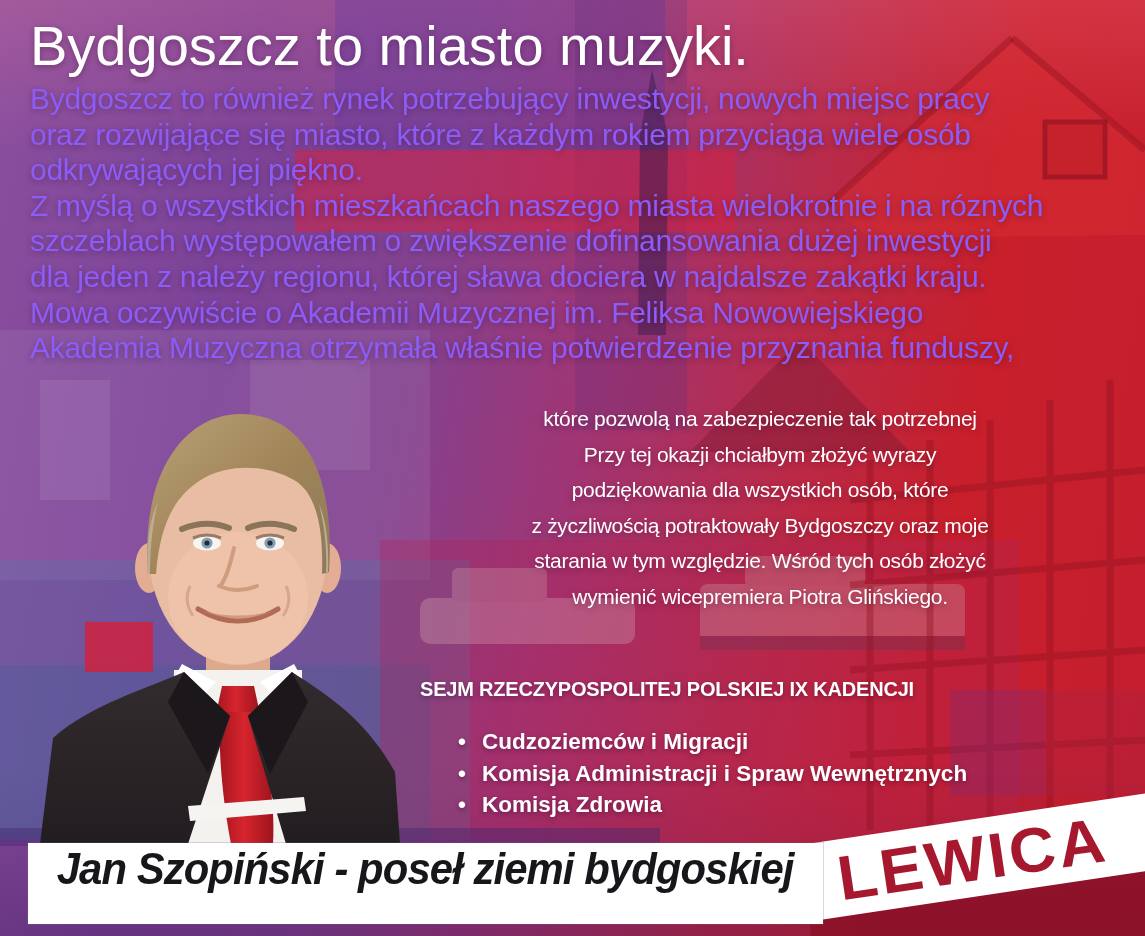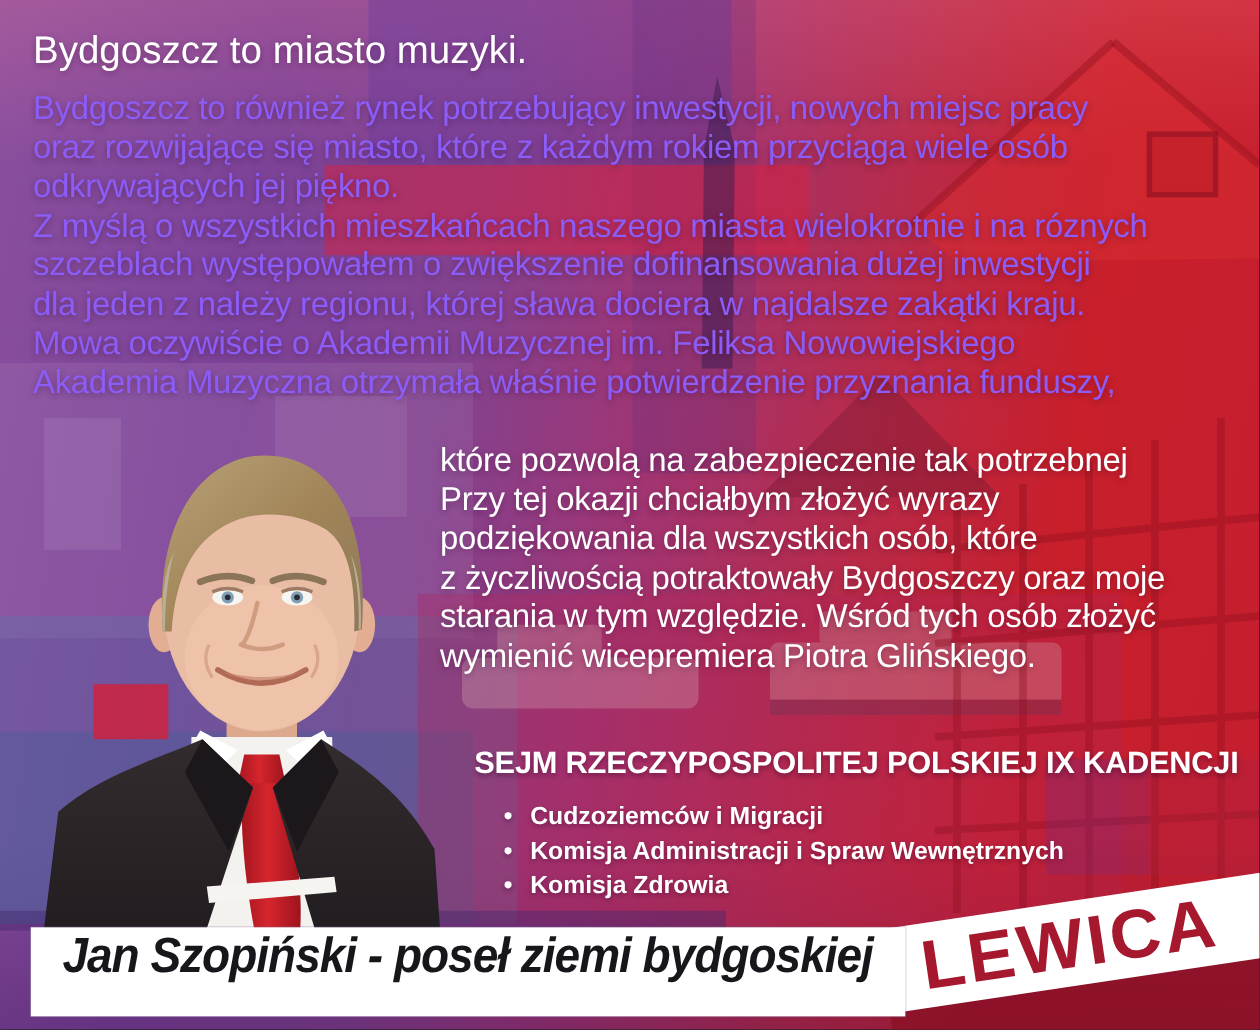--- a/index.html
+++ b/index.html
@@ -13,37 +13,38 @@
     position:absolute;inset:0;
     background:
       linear-gradient(to bottom, rgba(255,130,150,.22), rgba(0,0,0,0) 16%),
       linear-gradient(to bottom, rgba(0,0,0,0) 82%, rgba(40,10,70,.28) 100%),
       linear-gradient(100deg,#8a4f9e 0%,#7d4398 20%,#83428f 36%,#a03574 50%,#b92a48 66%,#c81f2b 80%,#c41e2f 100%);
   }
   .bg-collage{position:absolute;inset:0;}
   
   .headline{
     position:absolute;left:30px;top:20px;width:1000px;
-    color:#fff;font-size:35px;line-height:52px;font-weight:400;
+    color:#fff;font-size:56px;line-height:52px;font-weight:400;
     text-shadow:0 2px 6px rgba(40,0,40,.35);
   }
   .body-block{
     position:absolute;left:30px;top:81px;width:1100px;
     color:#8b5cf6;font-size:30px;line-height:35.6px;letter-spacing:-0.3px;
     text-shadow:0 2px 6px rgba(40,0,40,.35);
   }
   .body-block .bold{font-weight:700;}
   .indent-block{
     position:absolute;left:400px;top:401px;width:720px;
-    color:#fff;font-size:30px;line-height:35.6px;letter-spacing:-0.3px;
+    color:#fff;font-size:21px;line-height:35.6px;letter-spacing:-0.3px;
     text-shadow:0 2px 6px rgba(40,0,40,.35);
+    text-align:center;
   }
   .sejm-heading{
-    position:absolute;left:420px;top:678px;width:706px;text-align:right;
-    color:#fff;font-size:28px;font-weight:700;letter-spacing:-0.2px;
+    position:absolute;left:420px;top:678px;width:706px;text-align:left;
+    color:#fff;font-size:20px;font-weight:700;letter-spacing:-0.2px;
     text-shadow:0 2px 5px rgba(40,0,40,.4);
   }
   .bullets{
     position:absolute;left:482px;top:726px;width:640px;
     color:#fff;font-size:22.5px;font-weight:700;line-height:31.5px;
     text-shadow:0 2px 5px rgba(40,0,40,.4);
   }
   .bullet-item{position:relative;}
   .bullet-dot{position:absolute;left:-24px;top:0;}
   

